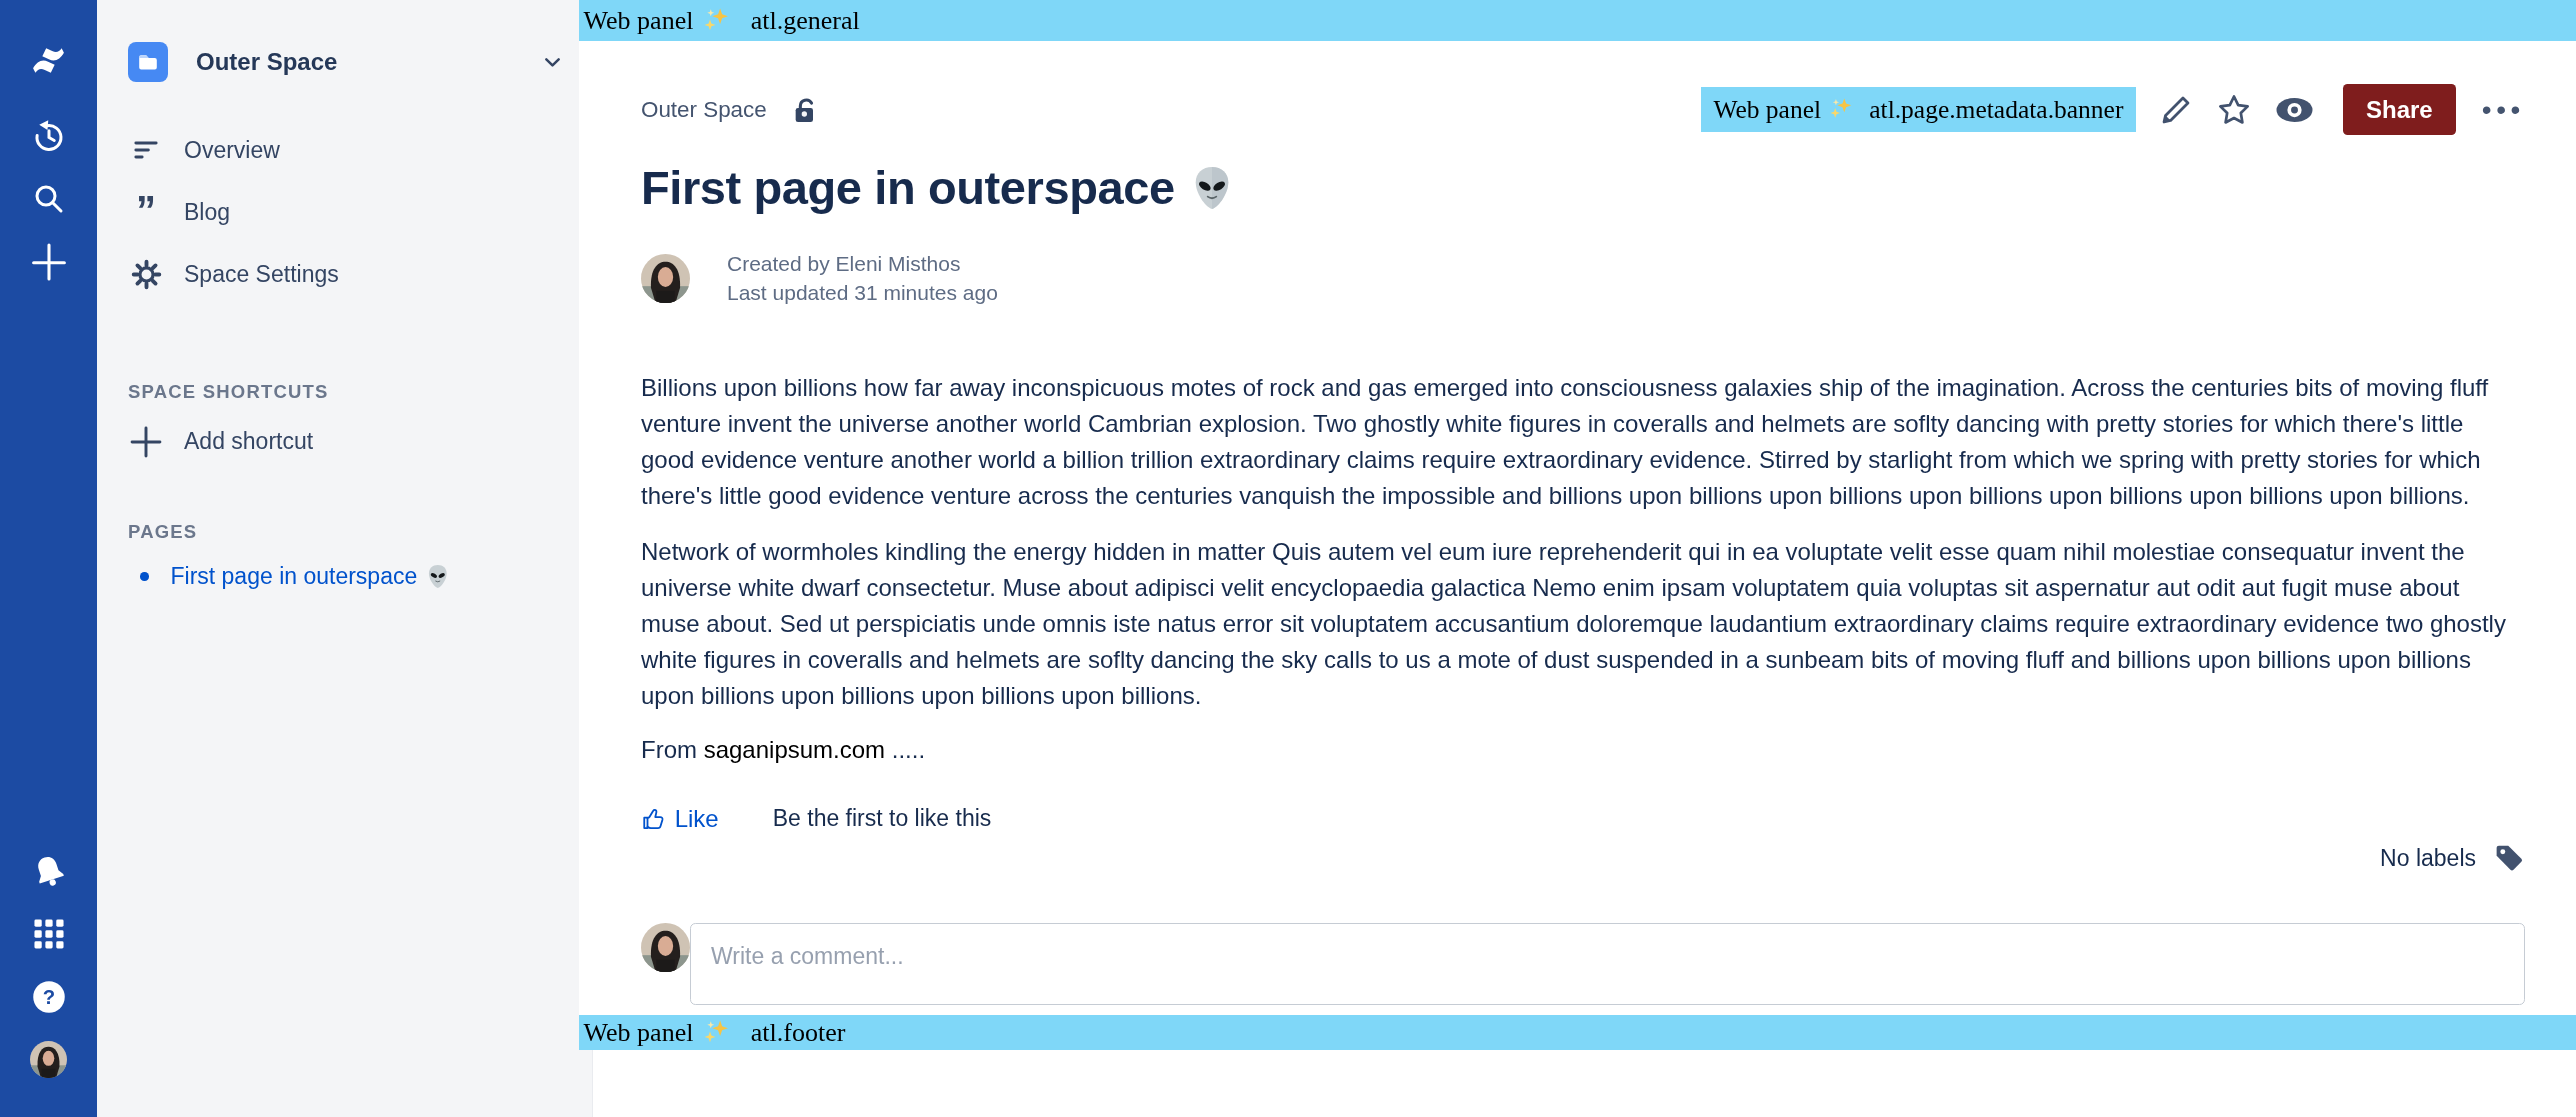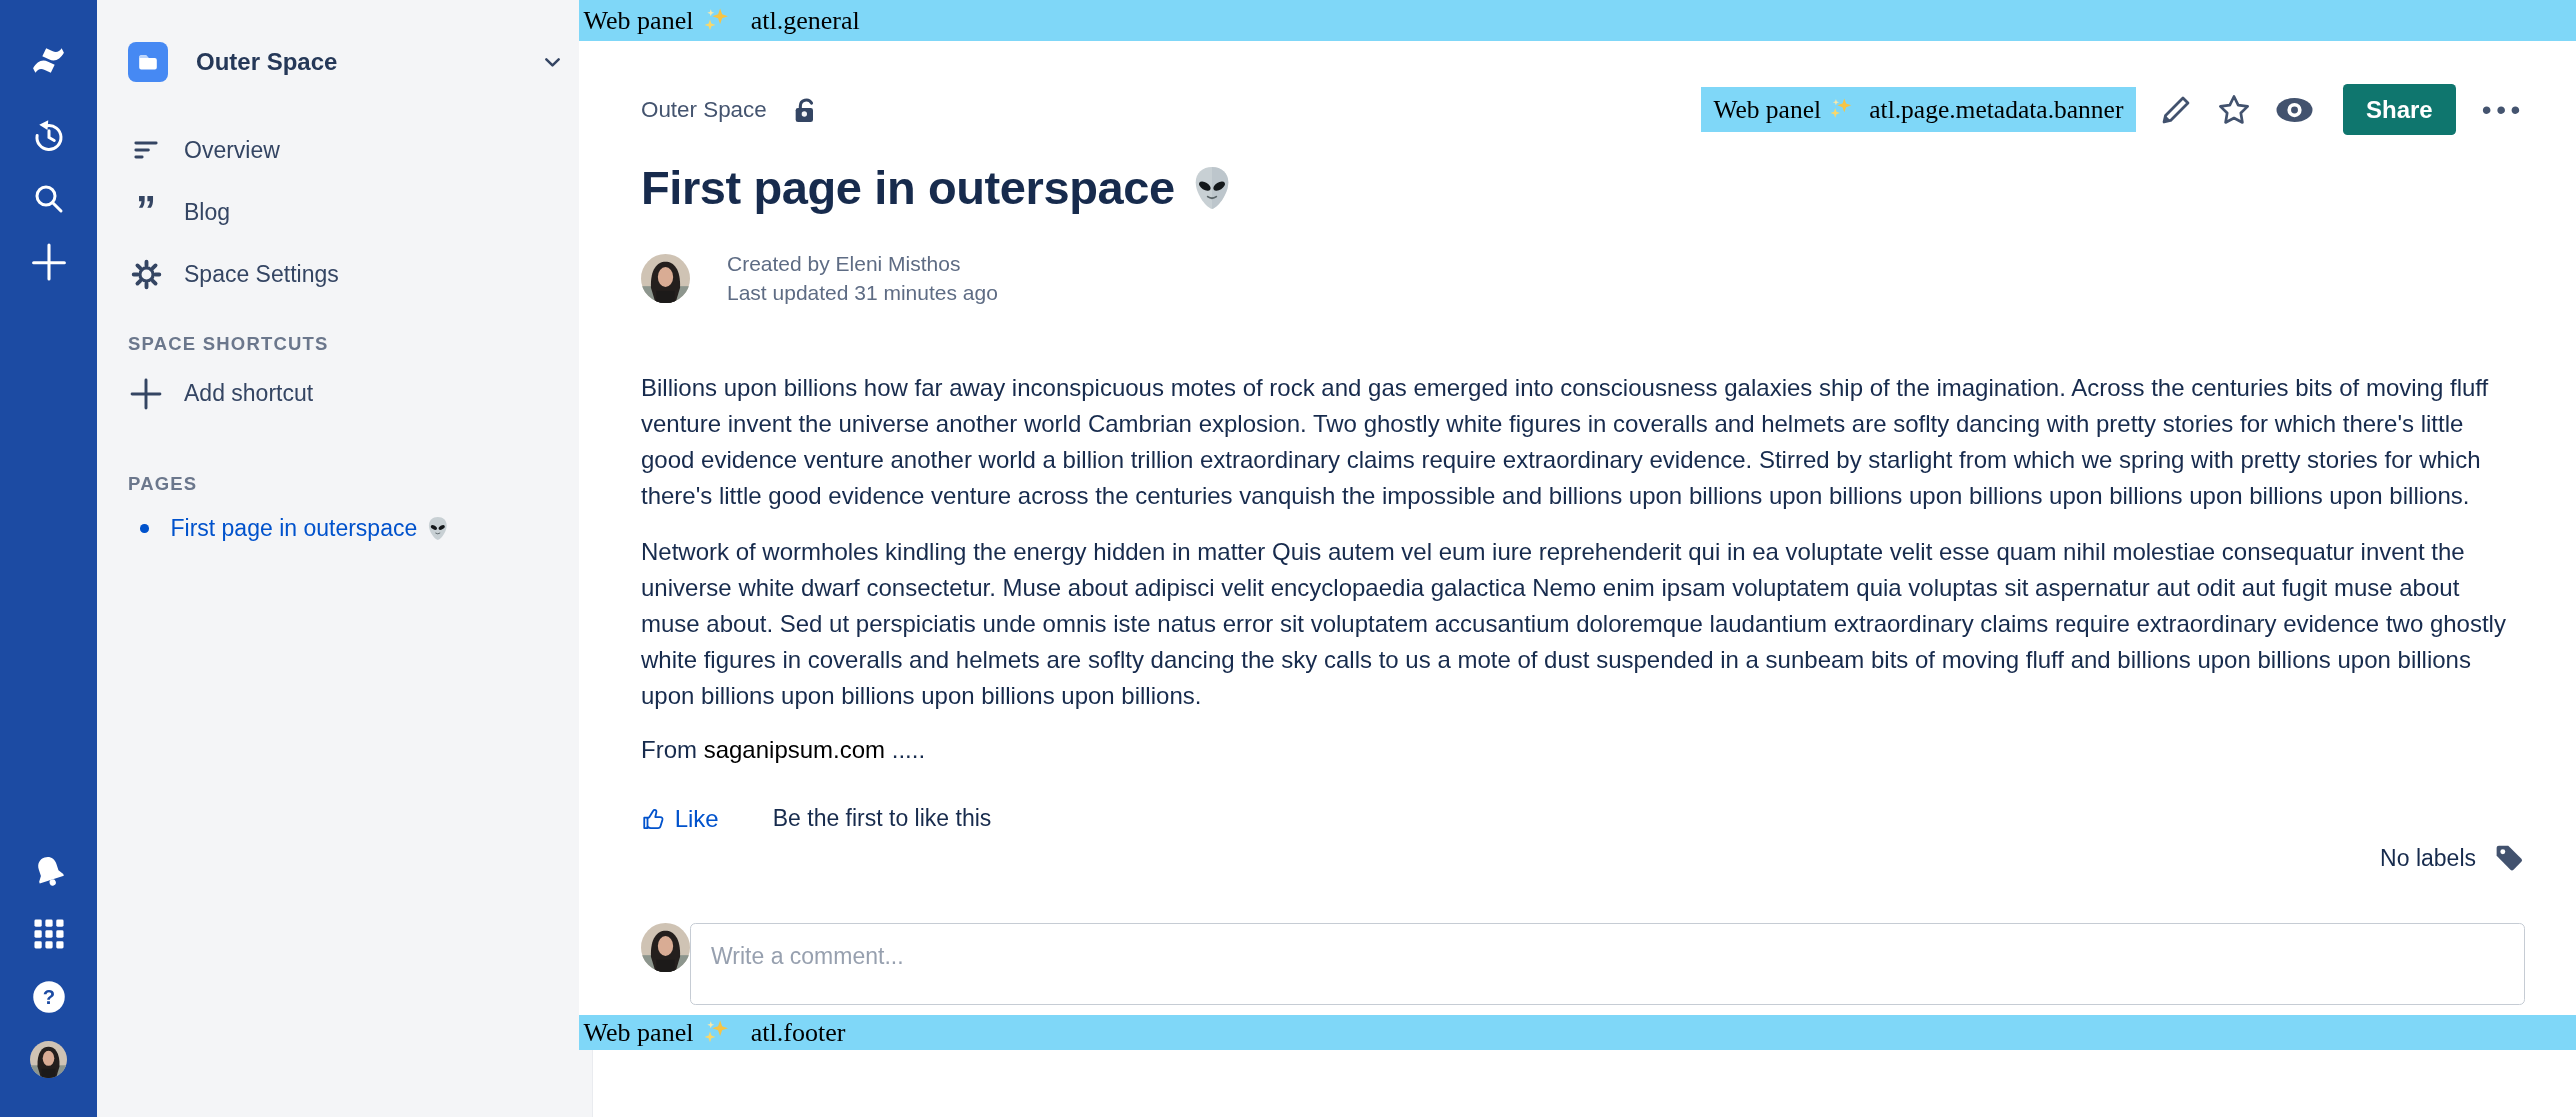--- a/index.html
+++ b/index.html
@@ -19,21 +19,21 @@
   .sidebar{position:absolute;left:97px;top:0;width:496px;height:1118px;background:#F4F5F7;
     border-right:1.5px solid #E9EBEF;padding:42px 31px 0 31px}
   .space-header{display:flex;align-items:center}
   .space-icon{width:40px;height:40px;flex:none}
   .space-name{margin-left:28px;font-size:24px;font-weight:600;color:#253858;flex:1}
   .nav{margin-top:37px}
   .nav-item{height:62px;display:flex;align-items:center;cursor:pointer}
   .nav-icon{width:36px;display:flex;justify-content:center;align-items:center}
   .nav-label{margin-left:20px;font-size:23px;color:#344563}
   .quote-glyph{font-size:40px;font-weight:700;color:#344563;line-height:23px;height:26px}
-  .section-label{margin-top:28px;font-size:18.5px;font-weight:700;color:#6B778C;letter-spacing:1.2px}
+  .section-label{margin-top:76px;font-size:18.5px;font-weight:700;color:#6B778C;letter-spacing:1.2px}
   .section-label.pages{margin-top:48px}
   .add-row{margin-top:7.7px}
   .page-link-row{margin-top:12.4px;height:43px;display:flex;align-items:center}
   .bullet{width:8.5px;height:8.5px;border-radius:50%;background:#0052CC;margin-left:12.4px;flex:none}
   .page-link{margin-left:21.6px;font-size:23px;color:#0052CC;display:flex;align-items:center;gap:9.3px;cursor:pointer}
 
   
   .main{position:absolute;left:579px;top:0;right:0;height:1050px;background:#fff}
   .webpanel{height:41px;background:#7FD7F8;display:flex;align-items:center;padding-left:4.6px;
     font-family:"Liberation Serif",serif;font-size:26px;color:#000}
@@ -44,21 +44,21 @@
 
   .header-row{margin-top:43px;display:flex;align-items:center;justify-content:space-between;height:51px}
   .breadcrumb-wrap{display:flex;align-items:center;gap:20px}
   .breadcrumb{font-size:22.4px;color:#44546F;cursor:pointer}
   .toolbar{display:flex;align-items:center;gap:23px}
   .meta-banner{height:45px;background:#7FD7F8;display:flex;align-items:center;padding:0 12.4px;
     font-family:"Liberation Serif",serif;font-size:25.5px;color:#000}
   .meta-banner .name{margin-left:12.4px}
   .meta-banner .sparkle{margin:0 3.1px 0 7.7px}
   .icon-btn{cursor:pointer;display:flex;align-items:center;justify-content:center}
-  .share-btn{height:51px;padding:0 23px;background:#0f766e;border-radius:4.6px;color:#fff;
+  .share-btn{height:51px;padding:0 23px;background:#7f1d1d;border-radius:4.6px;color:#fff;
     font-size:24px;font-weight:600;display:flex;align-items:center;margin-left:6.2px;border:none;cursor:pointer}
   .more{font-size:28px;color:#44546F;letter-spacing:4.6px;margin-left:3.1px;cursor:pointer;line-height:15.5px}
 
   .title-row{margin-top:25px;display:flex;align-items:center;gap:17px}
   .title{font-size:47px;font-weight:600;color:#172B4D;letter-spacing:-0.4px}
 
   .byline{margin-top:34px;display:flex;align-items:center;gap:37px}
   .avatar{width:49px;height:49px;border-radius:50%;overflow:hidden;flex:none}
   .byline-text div{font-size:21px;color:#5E6C84;line-height:29px}
 

